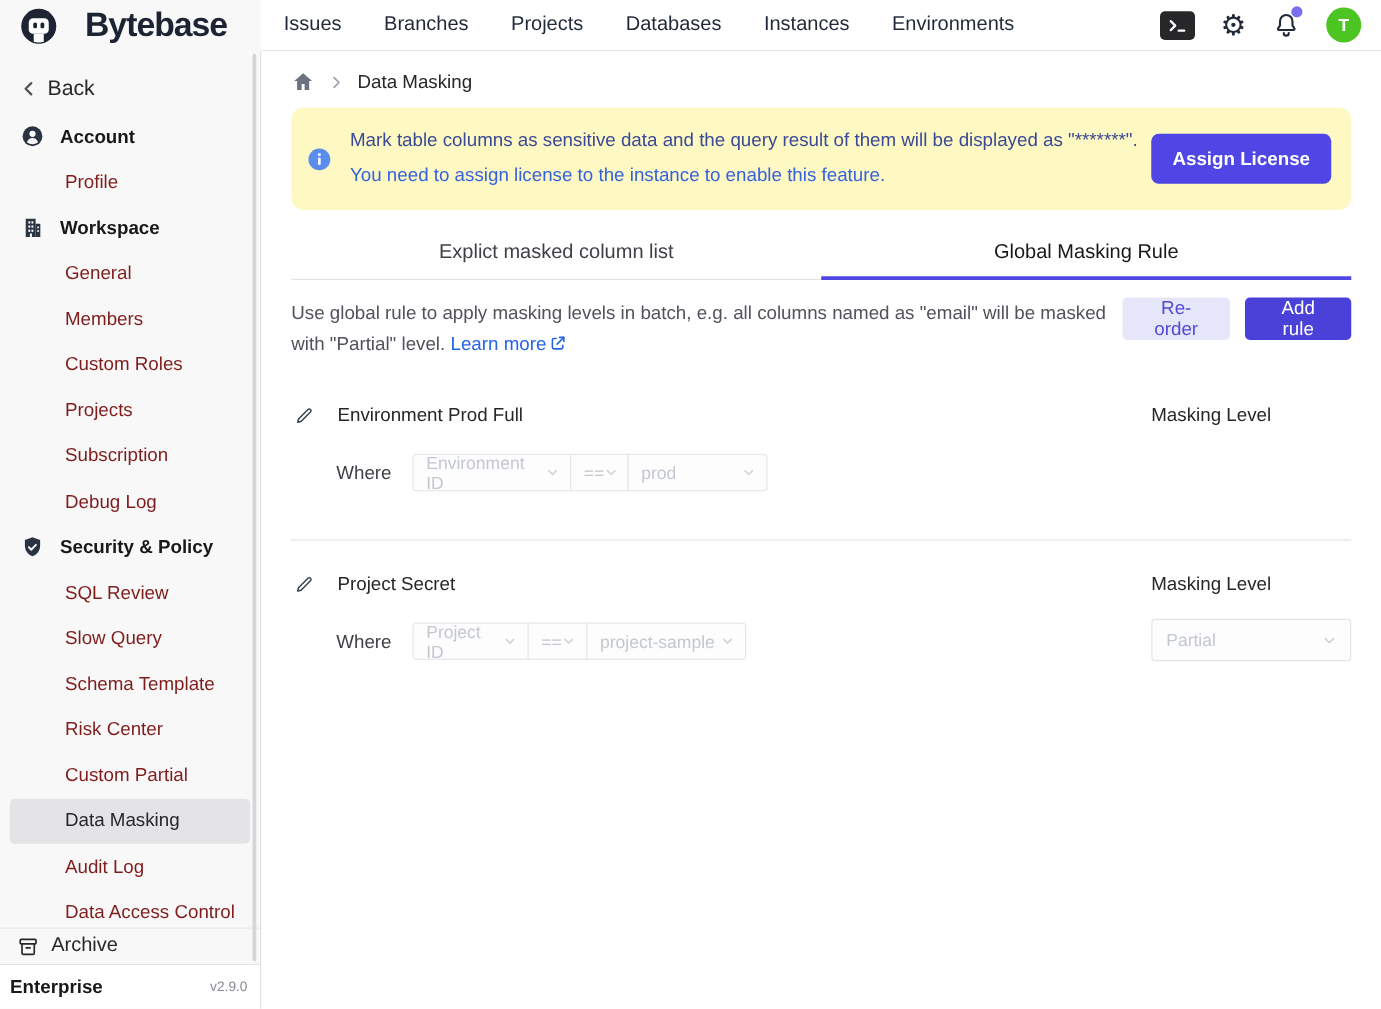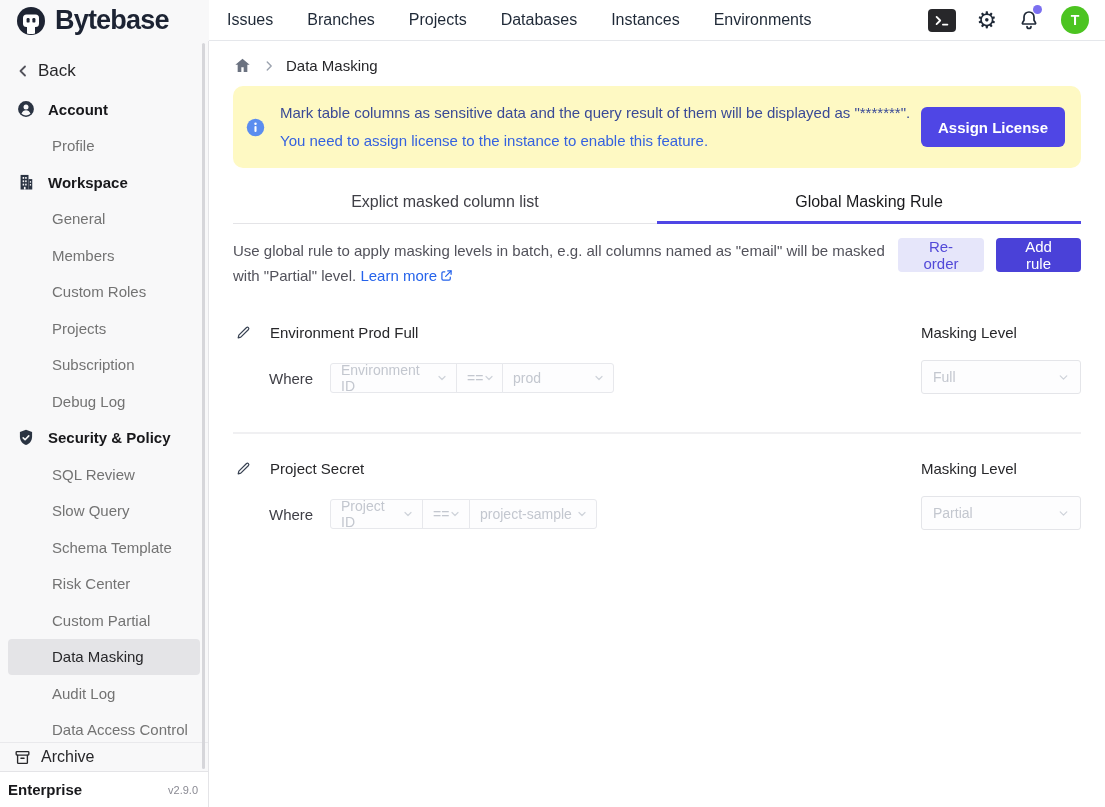--- a/index.html
+++ b/index.html
@@ -3,21 +3,21 @@
 <meta charset="utf-8">
 <style>
   * { margin:0; padding:0; box-sizing:border-box; }
   html,body { width:1105px; height:807px; overflow:hidden; }
   body { font-family:"Liberation Sans", sans-serif; background:#fff; color:#18181b; }
 
   .app { width:1105px; height:807px; display:flex; flex-direction:column; }
 
   
   .header { height:41px; display:flex; flex:none; }
-  .brand-area { width:209px; flex:none; background:#f8f8f9; display:flex; align-items:center; padding-left:14px; gap:7px; }
+  .brand-area { width:209px; flex:none; background:#f8f8f9; display:flex; align-items:center; padding-left:14px; gap:20px; }
   .brand-text { font-size:27px; font-weight:800; color:#1c2333; letter-spacing:-0.8px; }
   .header-right { flex:1; display:flex; align-items:center; border-bottom:1px solid #e5e7eb; background:#fff; padding:0 16px; }
   .top-nav { display:flex; gap:34px; margin-left:2px; }
   .top-nav-item { font-size:16px; color:#1f2937; cursor:pointer; }
   .header-icons { margin-left:auto; display:flex; align-items:center; gap:20px; }
   .terminal-icon { width:28px; height:23px; background:#27272a; border-radius:4px; display:flex; align-items:center; justify-content:center; }
   .gear-glyph { font-size:23px; line-height:1; color:#1f2937; }
   .bell-wrap { position:relative; width:24px; height:24px; }
   .notif-dot { position:absolute; top:-3px; right:-1px; width:9px; height:9px; border-radius:50%; background:#7b6ff0; }
   .avatar { width:28px; height:28px; border-radius:50%; background:#4cc421; color:#fff; font-size:14px; font-weight:700; display:flex; align-items:center; justify-content:center; }
@@ -26,21 +26,21 @@
   .body-row { flex:1; display:flex; min-height:0; }
 
   
   .sidebar { width:209px; flex:none; background:#f8f8f9; border-right:1px solid #e4e4e7; display:flex; flex-direction:column; position:relative; }
   .sidebar-scroll-thumb { position:absolute; top:2px; bottom:38px; right:3px; width:3px; background:#d6d6da; border-radius:2px; }
   .side-nav { flex:1; overflow:hidden; padding-top:10px; }
   .back-row { height:40px; display:flex; align-items:center; padding-left:14px; gap:6px; cursor:pointer; }
   .back-label { font-size:17px; color:#27272a; }
   .side-header { height:36.5px; display:flex; align-items:center; padding-left:16px; gap:12px;text-align:right; }
   .side-header-label { font-size:15px; font-weight:700; color:#18181b; }
-  .side-item { height:36.5px; display:flex; align-items:center; margin:0 8px; padding-left:44px; border-radius:4px; font-size:15px; color:#737373; cursor:pointer; }
+  .side-item { height:36.5px; display:flex; align-items:center; margin:0 8px; padding-left:44px; border-radius:4px; font-size:15px; color:#7f1d1d; cursor:pointer; }
   .side-item.active { background:#e4e4e7; color:#27272a; }
   .archive-row { flex:none; height:29px; border-top:1px solid #e9e9ec; display:flex; align-items:center; padding-left:13px; gap:9px; cursor:pointer; }
   .archive-label { font-size:16px; color:#27272a; }
   .side-footer { flex:none; height:36px; border-top:1px solid #e4e4e7; background:#fff; display:flex; align-items:center; justify-content:space-between; padding:0 10px 0 8px; }
   .plan-label { font-size:15px; font-weight:600; color:#18181b; }
   .version-label { font-size:11px; color:#8a8a93; }
 
   
   .main { flex:1; background:#fff; padding:0 24px; overflow:hidden; }
   .breadcrumb { margin-top:15px; display:flex; align-items:center; gap:10px; }
@@ -308,28 +308,20 @@
                     <svg width="12" height="12" viewBox="0 0 16 16" fill="none" stroke="#cfd3da" stroke-width="1.6" stroke-linecap="round" stroke-linejoin="round">
                       <path d="M4 6l4 4 4-4"></path>
                     </svg>
                   </span>
               </div>
             </div>
           </div>
         </div>
         <div class="rule-right">
           <div class="masking-label">Masking Level</div>
-          <div class="masking-select">
-            <span>Full</span>
-            <span class="icon">
-                <svg width="13" height="13" viewBox="0 0 16 16" fill="none" stroke="#cfd3da" stroke-width="1.6" stroke-linecap="round" stroke-linejoin="round">
-                  <path d="M4 6l4 4 4-4"></path>
-                </svg>
-              </span>
-          </div>
         </div>
       </div>
 
       <div class="rule-divider"></div>
 
       <div class="rule-card second">
         <div class="rule-left">
           <div class="rule-title-row">
             <span class="icon">
               <svg width="17" height="17" viewBox="0 0 24 24" fill="none" stroke="#374151" stroke-width="1.7" stroke-linecap="round" stroke-linejoin="round">

